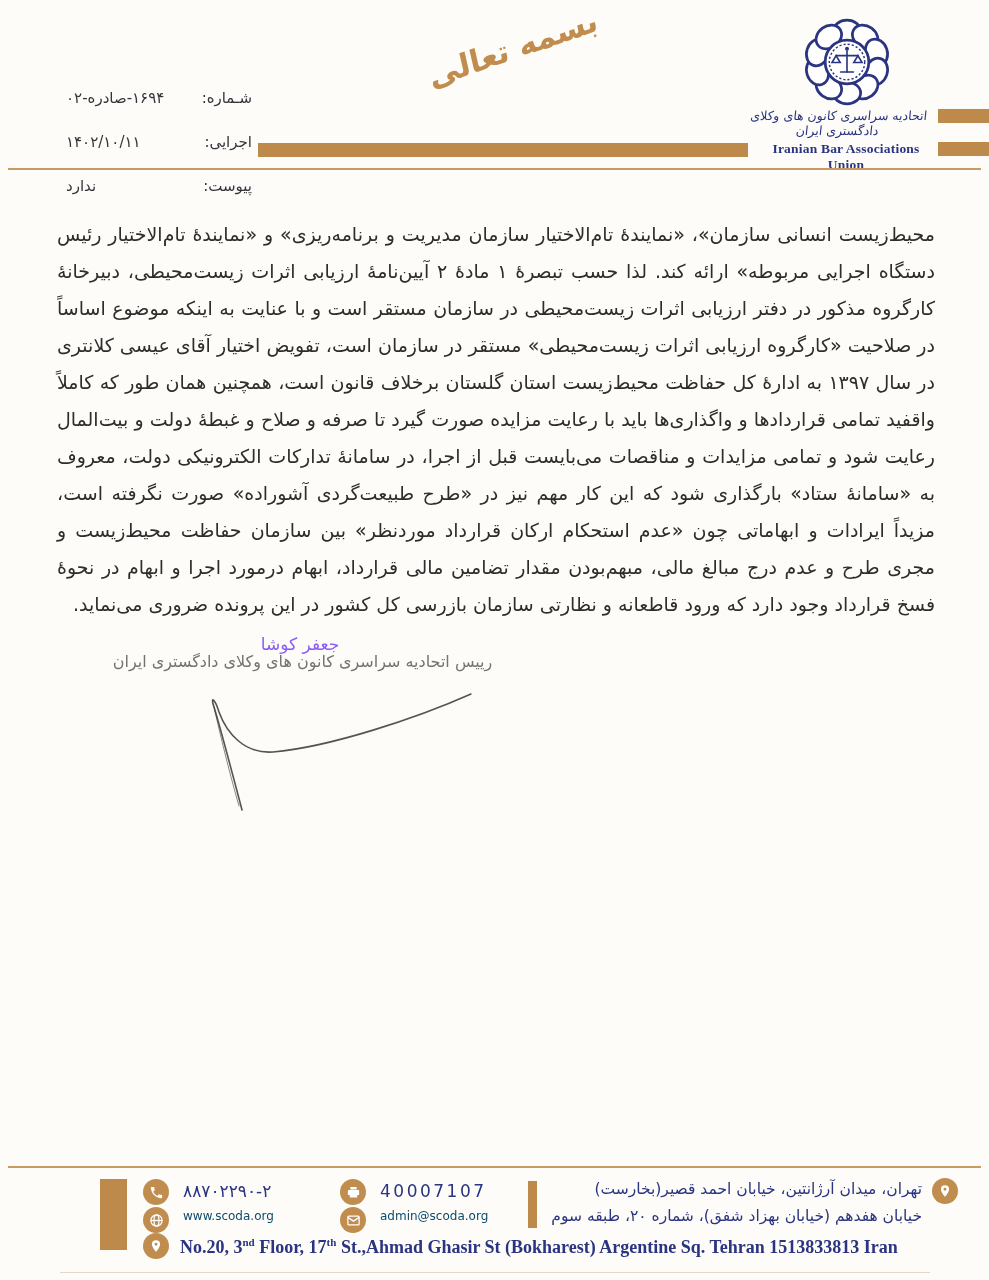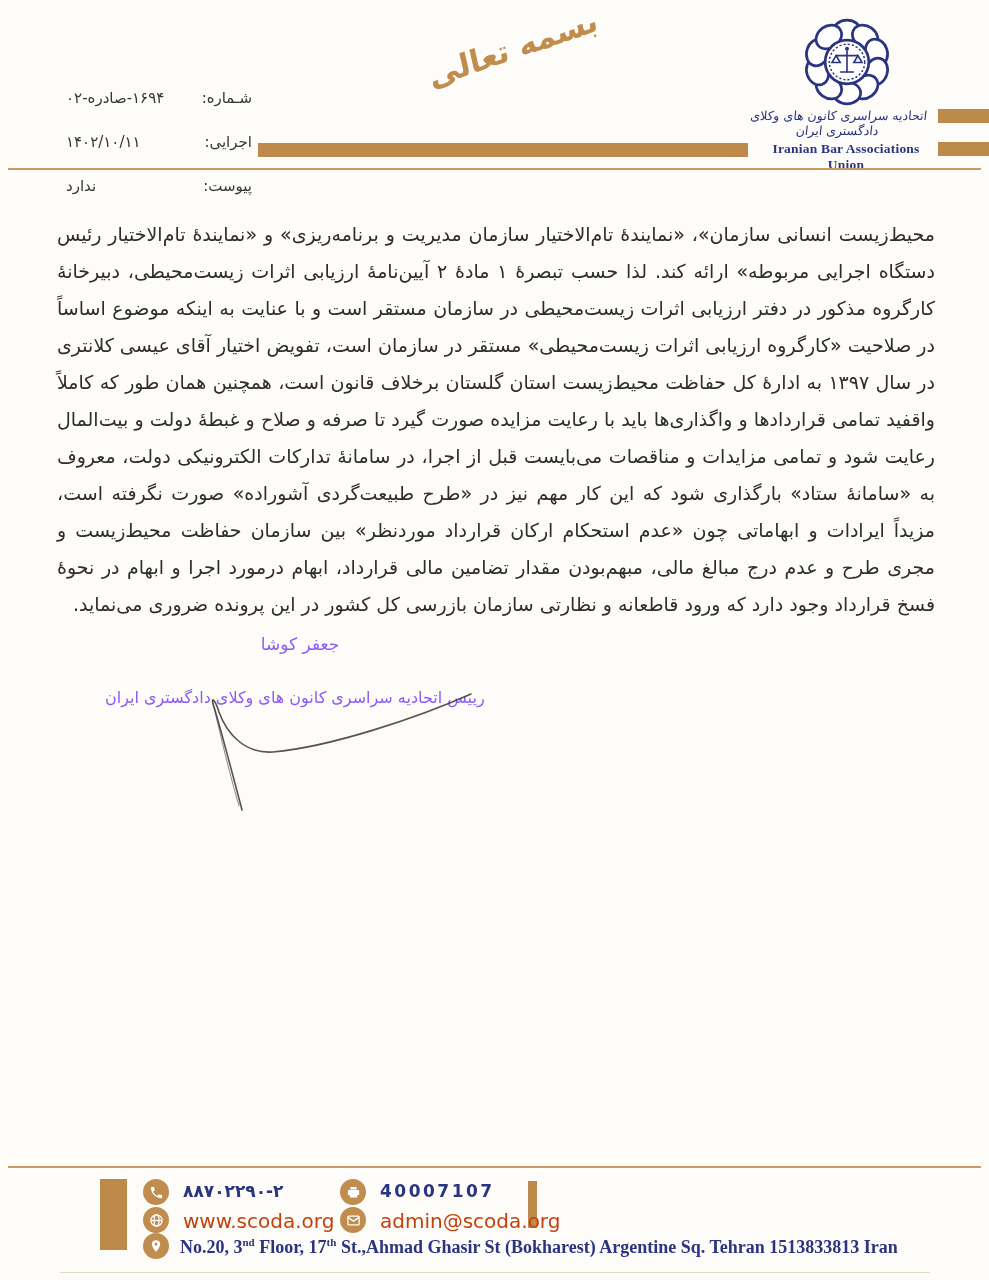--- a/index.html
+++ b/index.html
@@ -36,36 +36,36 @@
   .rule-top{top:168px;left:8px;width:973px;height:2px;background:#C99A62;}
   
   .body-text{
     position:absolute;top:216px;left:57px;width:878px;
     direction:rtl;text-align:justify;text-align-last:right;
     font-size:19px;line-height:37px;color:#2d2d2d;
   }
   
   .sig-name{position:absolute;top:634px;left:210px;width:180px;text-align:center;
     font-size:17px;color:#8b5cf6;direction:rtl;}
-  .sig-title{position:absolute;top:688px;left:105px;width:395px;text-align:left;
-    font-size:16px;color:#8b5cf6;direction:rtl;letter-spacing:.5px;}
+  .sig-title{position:absolute;top:652px;left:105px;width:395px;text-align:center;
+    font-size:16px;color:#737373;direction:rtl;letter-spacing:.5px;}
   .sig-scribble{position:absolute;top:688px;left:165px;}
   
   .rule-foot{top:1166px;left:8px;width:973px;height:2px;background:#C99A62;}
   .foot-block-left{top:1179px;left:100px;width:27px;height:71px;}
   .foot-vbar{top:1181px;left:528px;width:9px;height:47px;}
   .icon-circle{
     position:absolute;width:26px;height:26px;border-radius:50%;
     background:#C08D4F;display:flex;align-items:center;justify-content:center;
   }
   .foot-num{
-    position:absolute;color:#2A3480;font-weight:bold;font-size:17px;
+    position:absolute;color:#2A3480;font-weight:normal;font-size:17px;
     letter-spacing:2.5px;direction:ltr;
   }
-  .foot-web{position:absolute;color:#c2410c;font-size:20px;direction:ltr;}
+  .foot-web{position:absolute;color:#0c4a6e;font-size:12px;direction:ltr;}
   .addr-fa{
     position:absolute;top:1176px;right:31px;width:410px;direction:rtl;
     color:#2A3480;font-size:15.5px;line-height:27px;text-align:right;
     padding-right:36px;box-sizing:border-box;
   }
   .addr-fa .icon-circle{right:0;top:2px;position:absolute;}
   .addr-en{
     position:absolute;top:1236px;left:180px;width:760px;
     color:#2A3480;font-weight:bold;font-size:18px;
     font-family:"Liberation Serif","DejaVu Serif",serif;
@@ -188,20 +188,29 @@
   <div class="foot-num" style="top:1181px;left:380px;">40007107</div>
 
   <div class="icon-circle" style="top:1207px;left:340px;">
     <svg width="15" height="15" viewBox="0 0 24 24" fill="none" stroke="#ffffff" stroke-width="2">
       <rect x="3" y="5" width="18" height="14" rx="1.5"></rect>
         <path d="M3 7l9 6 9-6"></path>
     </svg>
   </div>
   <div class="foot-web" style="top:1209px;left:380px;">admin@scoda.org</div>
 
+  <div class="addr-fa">
+    <span class="icon-circle">
+      <svg width="14" height="14" viewBox="0 0 24 24" fill="#ffffff">
+        <path d="M12 2a7 7 0 0 0-7 7c0 5 7 13 7 13s7-8 7-13a7 7 0 0 0-7-7zm0 9.5A2.5 2.5 0 1 1 12 6.5a2.5 2.5 0 0 1 0 5z"></path>
+      </svg>
+    </span>
+    <div>تهران، میدان آرژانتین، خیابان احمد قصیر(بخارست)</div>
+    <div>خیابان هفدهم (خیابان بهزاد شفق)، شماره ۲۰، طبقه سوم</div>
+  </div>
 
   <div class="icon-circle" style="top:1233px;left:143px;">
     <svg width="14" height="14" viewBox="0 0 24 24" fill="#ffffff">
       <path d="M12 2a7 7 0 0 0-7 7c0 5 7 13 7 13s7-8 7-13a7 7 0 0 0-7-7zm0 9.5A2.5 2.5 0 1 1 12 6.5a2.5 2.5 0 0 1 0 5z"></path>
     </svg>
   </div>
   <div class="addr-en">
     <span>No.20, 3</span><sup>nd</sup><span> Floor, 17</span><sup>th</sup><span> St.,Ahmad Ghasir St (Bokharest) Argentine Sq. Tehran 1513833813 Iran</span>
   </div>
 

